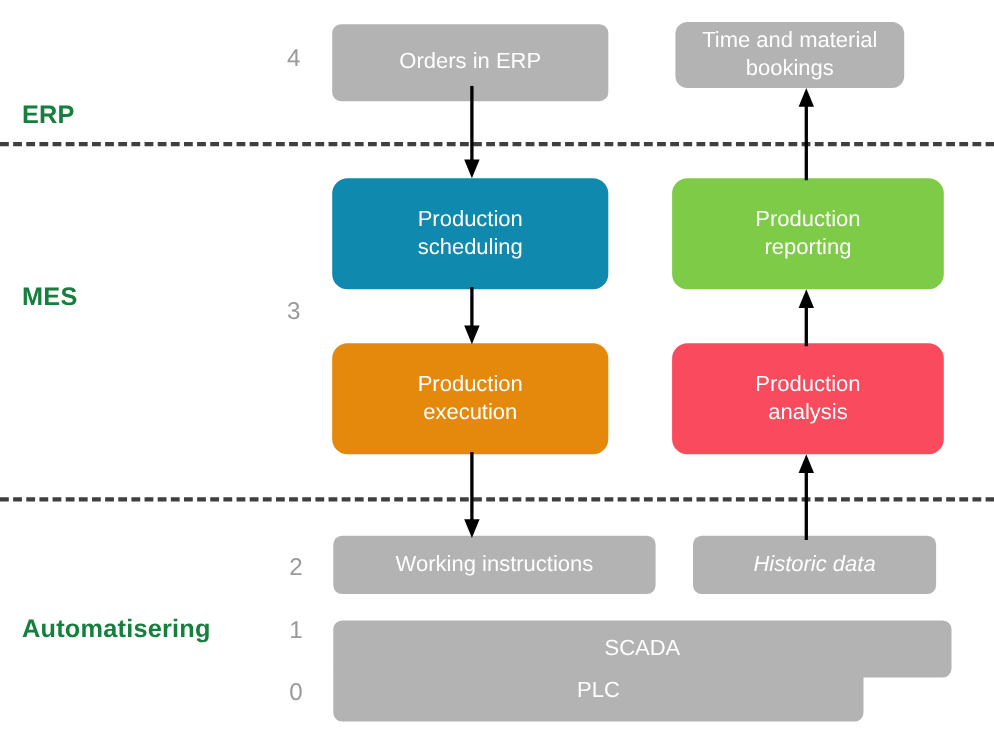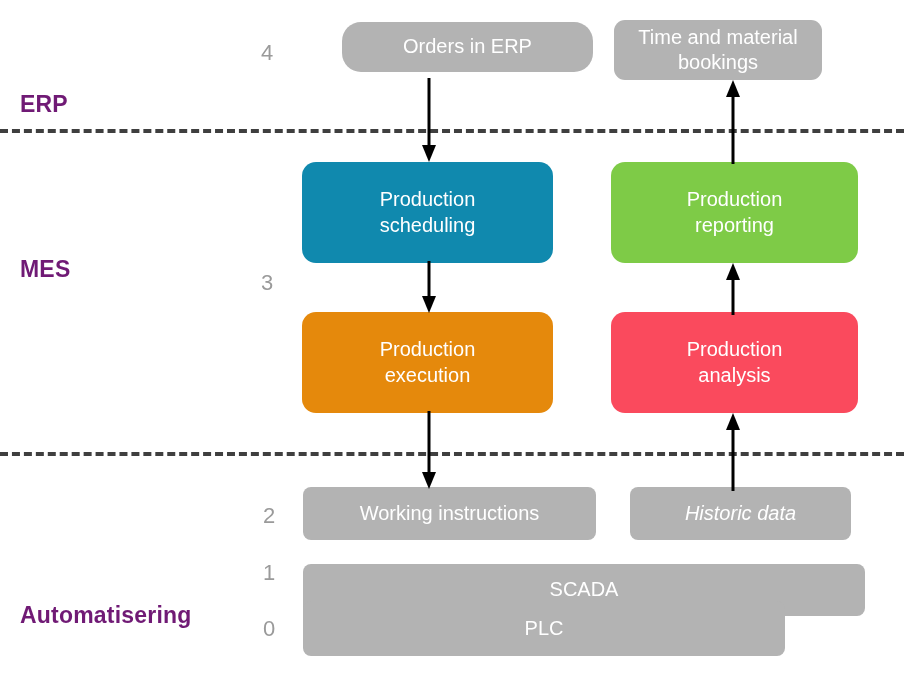--- a/index.html
+++ b/index.html
@@ -26,29 +26,29 @@
     height: 0;
     border-top: 4px dashed #3f3f3f;
   }
   #divider-erp-mes { top: 129px; }
   #divider-mes-auto { top: 452px; }
 
   
   .zone-label {
     position: absolute;
     left: 20px;
-    color: #701a75;
+    color: #15803d;
     font-weight: bold;
     font-size: 23px;
     letter-spacing: 0.2px;
     white-space: nowrap;
   }
   #zone-erp { top: 91px; }
   #zone-mes { top: 256px; }
-  #zone-automatisering { top: 558px; margin-top: 44px; }
+  #zone-automatisering { top: 558px; }
 
   
   .level-number {
     position: absolute;
     width: 40px;
     text-align: center;
     color: #9a9a9a;
     font-size: 22px;
     font-weight: normal;
   }
@@ -73,21 +73,21 @@
     padding: 4px 10px;
     white-space: pre-line;
   }
   .node.grey   { background: #b3b3b3; }
   .node.teal   { background: #1089ae; }
   .node.orange { background: #e5890c; }
   .node.green  { background: #7ecb47; }
   .node.red    { background: #fa4a5d; }
 
   
-  #node-orders-erp            { left: 302px; top: 22px;  width: 251px; height: 50px; border-radius: 19px; margin-left: 40px; }
+  #node-orders-erp            { left: 302px; top: 22px;  width: 251px; height: 70px; border-radius: 8px; }
   #node-time-material         { left: 614px; top: 20px;  width: 208px; height: 60px; border-radius: 11px; }
   #node-production-scheduling { left: 302px; top: 162px; width: 251px; height: 101px; border-radius: 14px; }
   #node-production-reporting  { left: 611px; top: 162px; width: 247px; height: 101px; border-radius: 14px; }
   #node-production-execution  { left: 302px; top: 312px; width: 251px; height: 101px; border-radius: 14px; }
   #node-production-analysis   { left: 611px; top: 312px; width: 247px; height: 101px; border-radius: 14px; }
 
   #node-working-instructions  { left: 303px; top: 487px; width: 293px; height: 53px; border-radius: 8px; text-align: right; }
   #node-historic-data         { left: 630px; top: 487px; width: 221px; height: 53px; border-radius: 8px; font-style: italic; }
   #node-scada                 { left: 303px; top: 564px; width: 562px; height: 52px; border-radius: 8px; }
   #node-plc                   { left: 303px; top: 601px; width: 482px; height: 55px; border-radius: 8px; }

